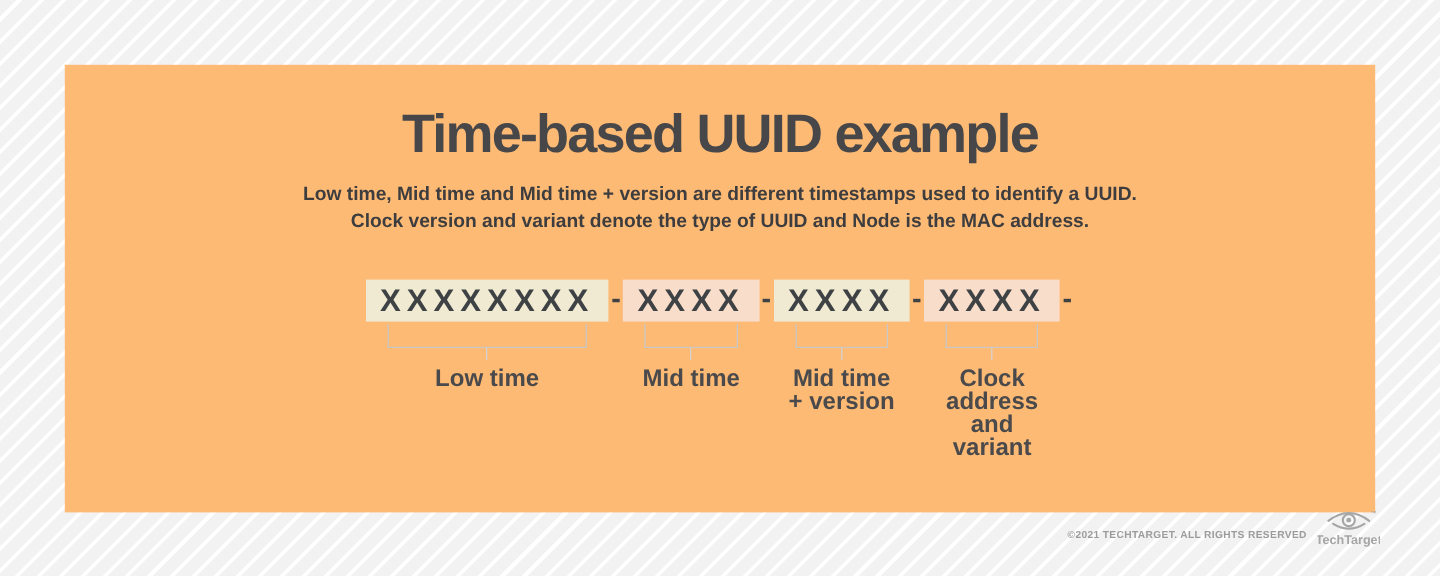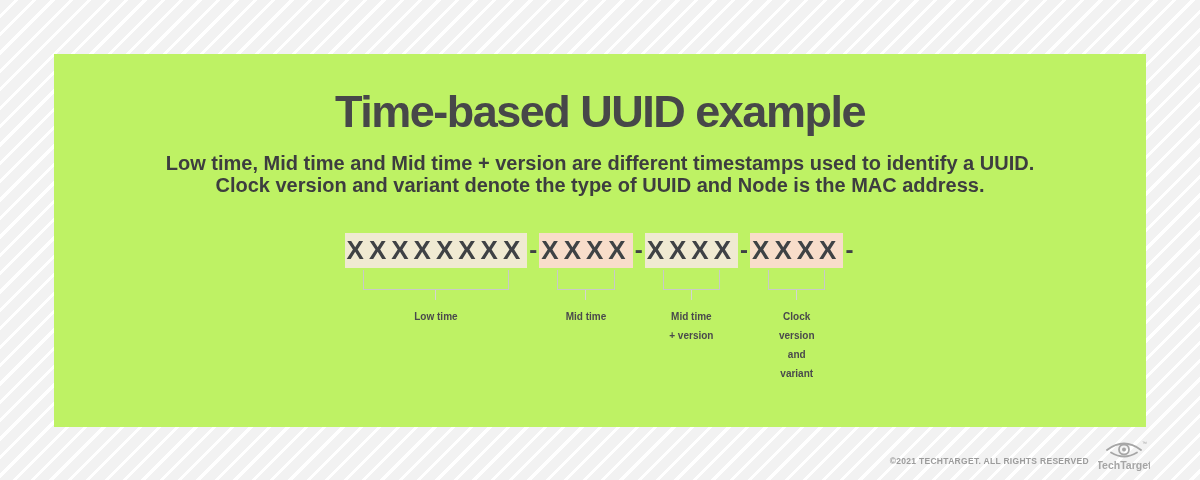--- a/index.html
+++ b/index.html
@@ -12,57 +12,57 @@
       var(--background, #f2f2f2) 10px,
       #ffffff 10px,
       #ffffff 13px
     );
     position: relative;
   }
   .card {
     position: absolute;
     left: 54px; top: 54px;
     width: 1092px; height: 373px;
-    background: #bef264;
+    background: #fdba74;
     text-decoration: underline;
   }
   .title {
     position: absolute;
     top: 32px; left: 0; right: 0;
     text-align: center;
     font-size: 45px;
     font-weight: 700;
     letter-spacing: -1.5px;
     color: var(--text-title, #474749);
   }
   .subtitle {
     position: absolute;
     top: 98px; left: 0; right: 0;
     text-align: center;
-    font-size: 20px;
+    font-size: 16px;
     line-height: 22px;
     font-weight: 700;
     color: var(--text-subtitle, #3d3d3f);
   }
   .diagram {
     position: absolute;
     top: 179px; left: 0; right: 0;
     display: flex;
     justify-content: center;
     align-items: flex-start;
   }
   .seg-group {
     display: flex;
     flex-direction: column;
     align-items: center;
   }
   .seg-box {
     height: 35px;
     line-height: 35px;
-    padding: 0 2px;
+    padding: 0 12px;
     font-size: 26px;
     font-weight: 700;
     letter-spacing: 5px;
     color: var(--text-dark, #3f4245);
     white-space: nowrap;
   }
   .seg-box.cream { background: var(--cream, #f0ead2); }
   .seg-box.pink  { background: var(--pink, #f8ddca); }
   .bracket {
     margin-top: 2px;
@@ -72,38 +72,38 @@
     border-right: 1px solid var(--bracket, #c9c9c9);
     border-bottom: 1px solid var(--bracket, #c9c9c9);
   }
   .tick {
     width: 1px;
     height: 10px;
     background: var(--bracket-tick, #d4d4d4);
   }
   .seg-label {
     margin-top: 7px;
-    font-size: 10px;
+    font-size: 20px;
     line-height: 19px;
     font-weight: 700;
     color: var(--text-label, #4a4a4c);
     text-align: center;
     white-space: pre-line;
   }
   .dash {
     height: 35px;
     line-height: 33px;
     font-size: 24px;
     font-weight: 700;
     color: var(--text-dark, #3f4245);
     margin: 0 2px;
   }
   .footer {
     position: absolute;
-    top: 438px; right: 50px;
+    top: 422px; right: 50px;
     display: flex;
     align-items: flex-end;
     gap: 9px;
   }
   .copyright {
     font-size: 8.5px;
     font-weight: 700;
     letter-spacing: 0.3px;
     color: var(--footer-gray, #9c9c9c);
     margin-bottom: 6px;
@@ -148,21 +148,21 @@
 + version</div>
     </div>
 
     <div class="dash">-</div>
 
     <div class="seg-group">
       <div class="seg-box pink">XXXX</div>
       <div class="bracket"></div>
       <div class="tick"></div>
       <div class="seg-label">Clock
-version
+address
 and
 variant</div>
     </div>
 
     <div class="dash">-</div>
 
 
   </div>
 </div>
 

